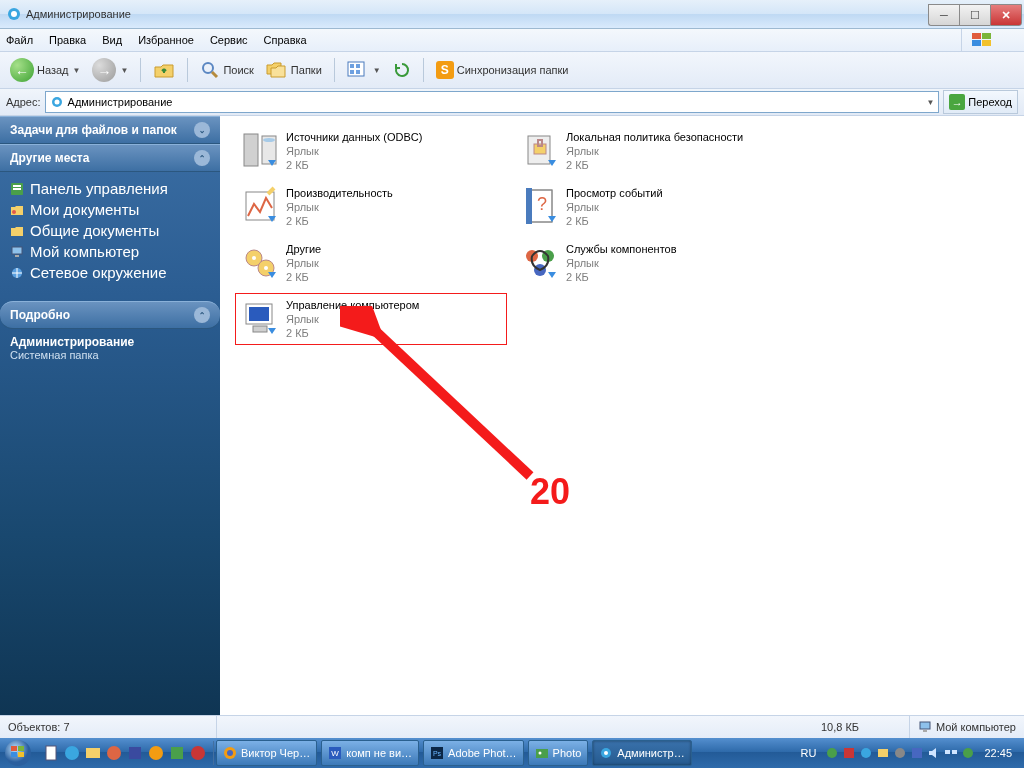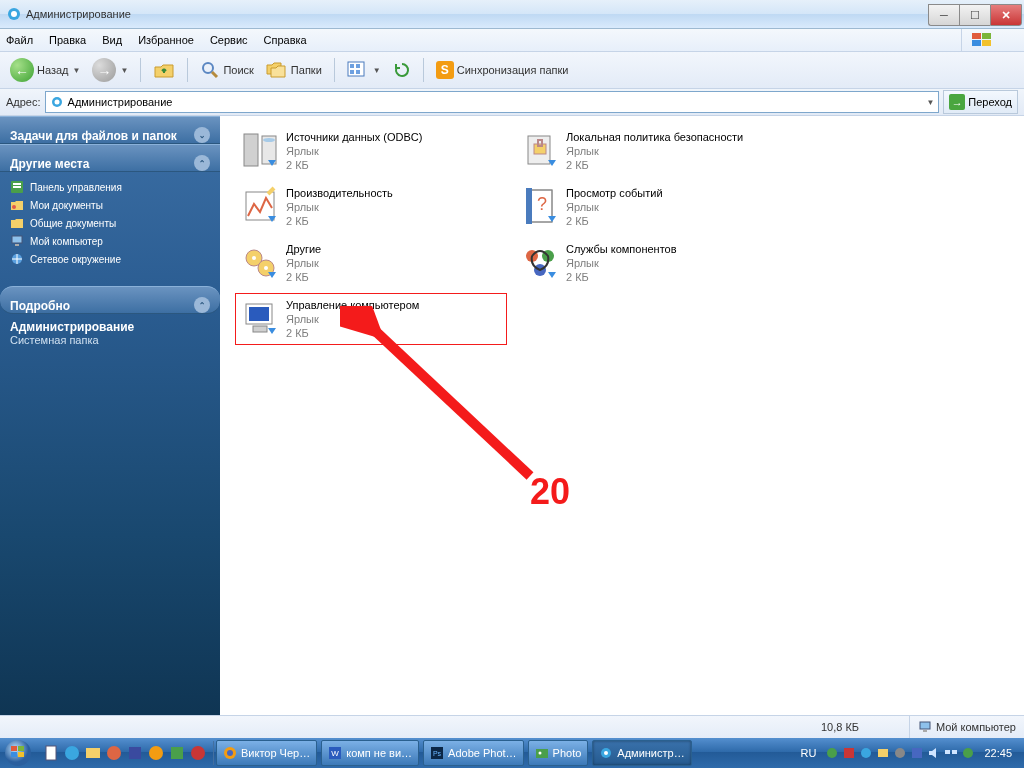--- a/index.html
+++ b/index.html
@@ -28,24 +28,24 @@
   
   .addrbar{height:26px;background:linear-gradient(#f0f5fb,#e2eaf6);display:flex;align-items:center;padding:0 6px;border-bottom:1px solid #c6d4e7;gap:4px;}
   .addrbar .albl{color:#333;}
   .addrbox{flex:1;height:20px;background:#fff;border:1px solid #7ea7cc;display:flex;align-items:center;padding:0 4px;gap:4px;}
   .addrbox .adrop{margin-left:auto;font-size:8px;color:#555;cursor:pointer;}
   .gobtn{height:22px;display:flex;align-items:center;gap:3px;padding:0 5px;border:1px solid #b9c9db;background:linear-gradient(#f3f8fe,#e1ebf7);}
   .gobtn .gsq{width:16px;height:16px;background:#4aa63f;border-radius:2px;display:flex;align-items:center;justify-content:center;color:#fff;font-size:11px;}
   
   .body{flex:1;display:flex;min-height:0;}
   .sidebar{width:220px;background:linear-gradient(to bottom,#3c6fa5 0%,#2b5d92 30%,#19486f 70%,#0f3553 100%);color:#fff;position:relative;}
-  .sb-sec-hdr{height:26px;background:linear-gradient(to bottom,#6a93c0,#3d6fa3);border-top:1px solid #8ab1d9;border-bottom:1px solid #2b577f;display:flex;align-items:flex-end;padding:0 10px;font-weight:bold;color:#fff;font-size:12px;}
+  .sb-sec-hdr{height:26px;background:linear-gradient(to bottom,#6a93c0,#3d6fa3);border-top:1px solid #8ab1d9;border-bottom:1px solid #2b577f;display:flex;align-items:center;padding:0 10px;font-weight:bold;color:#fff;font-size:12px;}
   .sb-sec-hdr .chev{margin-left:auto;width:16px;height:16px;border-radius:50%;background:#9bb8d8;display:flex;align-items:center;justify-content:center;font-size:8px;color:#2b577f;}
   .sb-items{padding:6px 10px 10px 10px;}
-  .sb-item{display:flex;align-items:center;gap:6px;padding:2px 0;color:#fff;font-size:10px;}
+  .sb-item{display:flex;align-items:center;gap:6px;padding:2px 0;color:#fff;font-size:15px;}
   .sb-icon{width:14px;height:14px;}
   .sb-det{padding:6px 10px;}
   .sb-det .dt{font-weight:bold;font-size:12px;}
   .sb-det .ds{font-size:11px;color:#cfe0f0;}
   
   .files{flex:1;background:#fff;position:relative;overflow:hidden;}
   .filegrid{position:absolute;left:16px;top:10px;display:grid;grid-template-columns:270px 270px;column-gap:10px;row-gap:6px;}
   .fitem{display:flex;align-items:flex-start;gap:6px;padding:4px;}
   .fitem.sel{outline:1px solid #f41b1b;}
   .ficon{width:40px;height:40px;flex-shrink:0;}
@@ -359,20 +359,21 @@
               <path d="M12 0 L0 6 L12 12 z" fill="#f41b1b"></path>
             </marker>
           </defs>
       <line x1="190" y1="170" x2="30" y2="20" stroke="#f41b1b" stroke-width="10" marker-end="url(#ah)"></line>
     </svg>
     <div class="anno" style="left:310px;top:355px;font:bold 36px Arial;color:#f41b1b;">20</div>
   </div>
 </div>
 
 <div class="status">
+  <div class="cell" style="width:200px">Объектов: 7</div>
   <div class="spacer"></div>
   <div class="cell" style="width:80px">10,8 КБ</div>
   <div class="cell" style="border-right:none;gap:4px;">
     <svg width="14" height="14" viewBox="0 0 14 14">
           <rect x="2" y="2" width="10" height="7" fill="#8ec1eb" stroke="#457"></rect>
           <rect x="5" y="10" width="4" height="2" fill="#aaa"></rect>
         </svg>
     <span>Мой компьютер</span>
   </div>
 </div>

